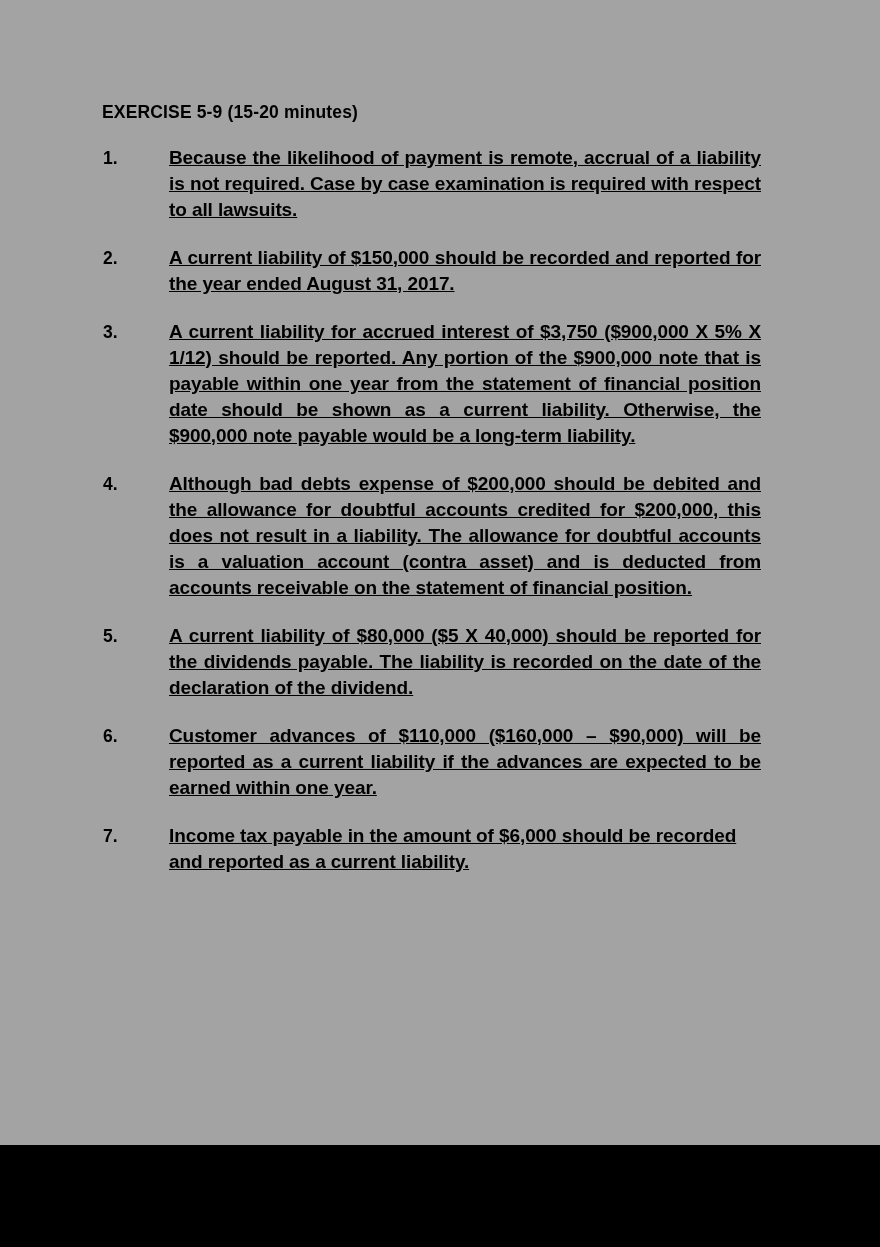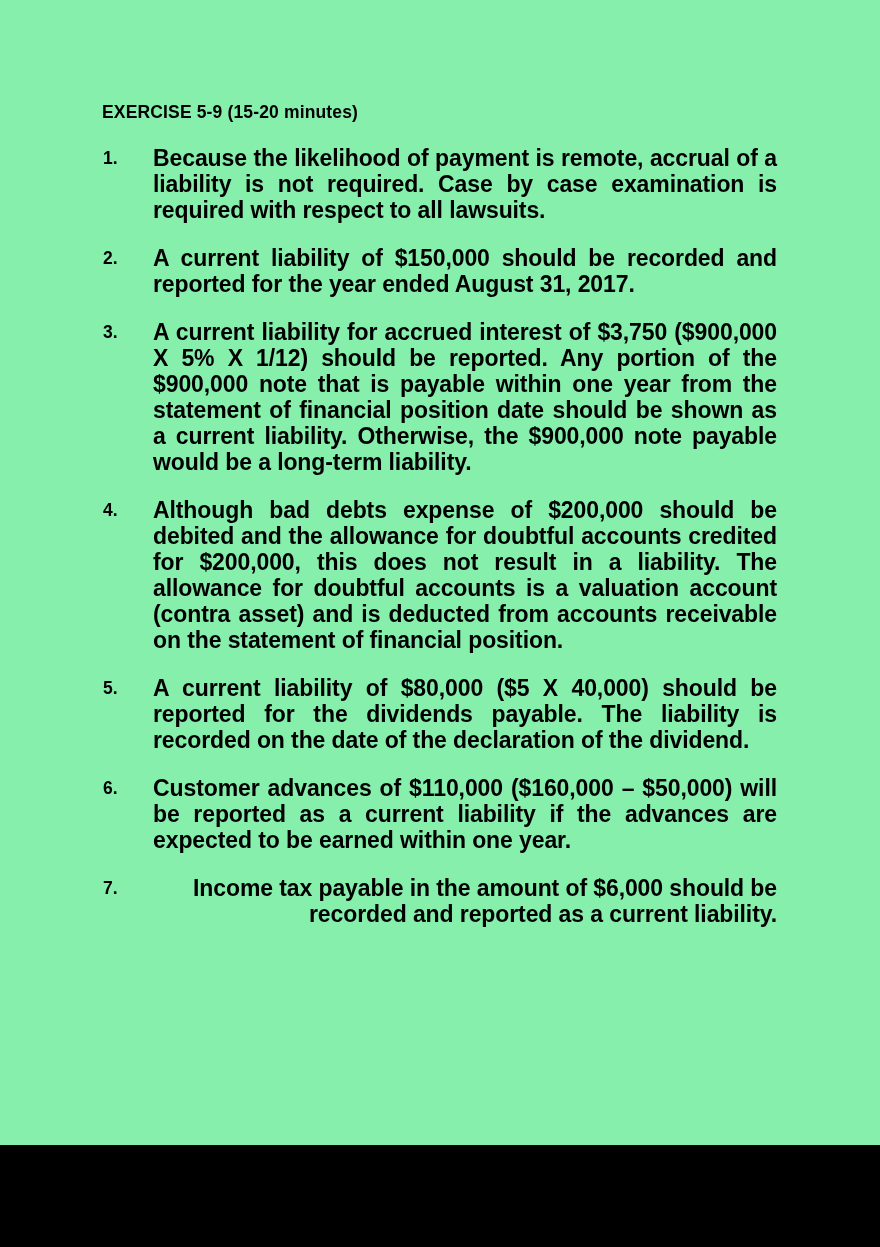--- a/index.html
+++ b/index.html
@@ -15,21 +15,21 @@
     overflow: hidden;
     position: relative;
   }
 
   .page {
     position: absolute;
     left: 0;
     top: 0;
     width: 880px;
     height: 1145px;
-    background: #86efac;
+    background: #a3a3a3;
     box-sizing: border-box;
   }
 
   .content {
     position: absolute;
     left: 102px;
     top: 101px;
     width: 675px;
   }
 
@@ -63,33 +63,34 @@
     position: absolute;
     left: 1px;
     top: 0;
     font-size: 17.5px;
     font-weight: bold;
     color: #000000;
     line-height: 26px;
   }
 
   .item-text {
-    font-size: 23px;
+    font-size: 19px;
     font-weight: bold;
     color: #000000;
     line-height: 26px;
     text-align: justify;
     text-justify: inter-word;
     letter-spacing: -0.1px;
     word-spacing: 0px;
-    margin: 0;
+    margin: 16px;
+    text-decoration: underline;
   }
 
   .item-text.no-justify {
-    text-align: right;
+    text-align: left;
   }
 
   .bottom-bar {
     position: absolute;
     left: 0;
     top: 1145px;
     width: 880px;
     height: 102px;
     background: #000000;
   }
@@ -125,21 +126,21 @@
         <p class="item-text">Although bad debts expense of $200,000 should be debited and the allowance for doubtful accounts credited for $200,000, this does not result in a liability. The allowance for doubtful accounts is a valuation account (contra asset) and is deducted from accounts receivable on the statement of financial position.</p>
       </li>
 
       <li class="item">
         <span class="item-number">5.</span>
         <p class="item-text">A current liability of $80,000 ($5 X 40,000) should be reported for the dividends payable. The liability is recorded on the date of the declaration of the dividend.</p>
       </li>
 
       <li class="item">
         <span class="item-number">6.</span>
-        <p class="item-text">Customer advances of $110,000 ($160,000 – $50,000) will be reported as a current liability if the advances are expected to be earned within one year.</p>
+        <p class="item-text">Customer advances of $110,000 ($160,000 – $90,000) will be reported as a current liability if the advances are expected to be earned within one year.</p>
       </li>
 
       <li class="item">
         <span class="item-number">7.</span>
         <p class="item-text no-justify">Income tax payable in the amount of $6,000 should be recorded and reported as a current liability.</p>
       </li>
 
     </ol>
   </div>
 </div>

